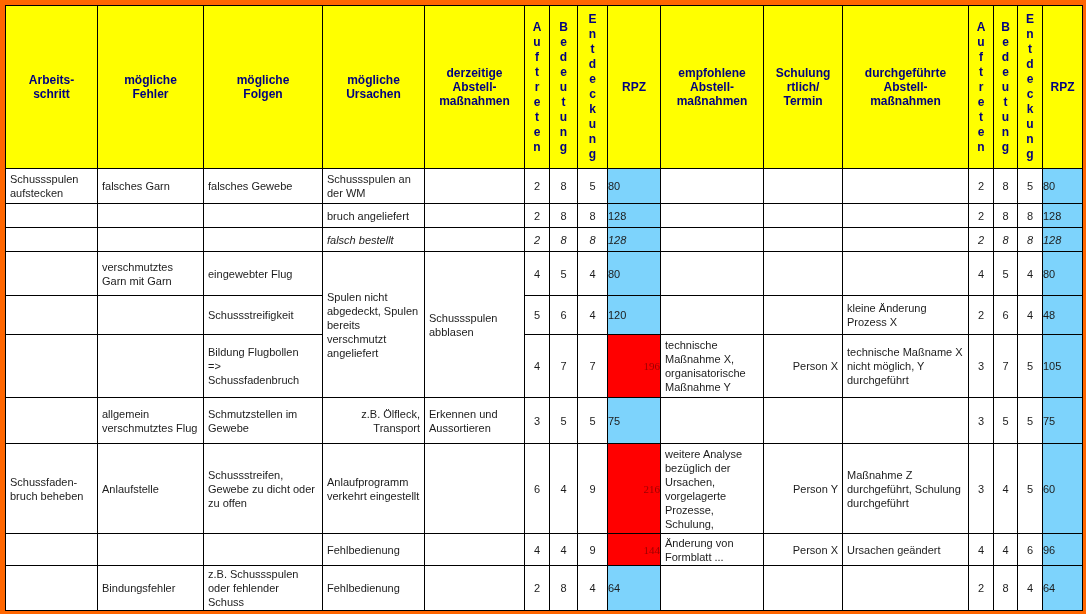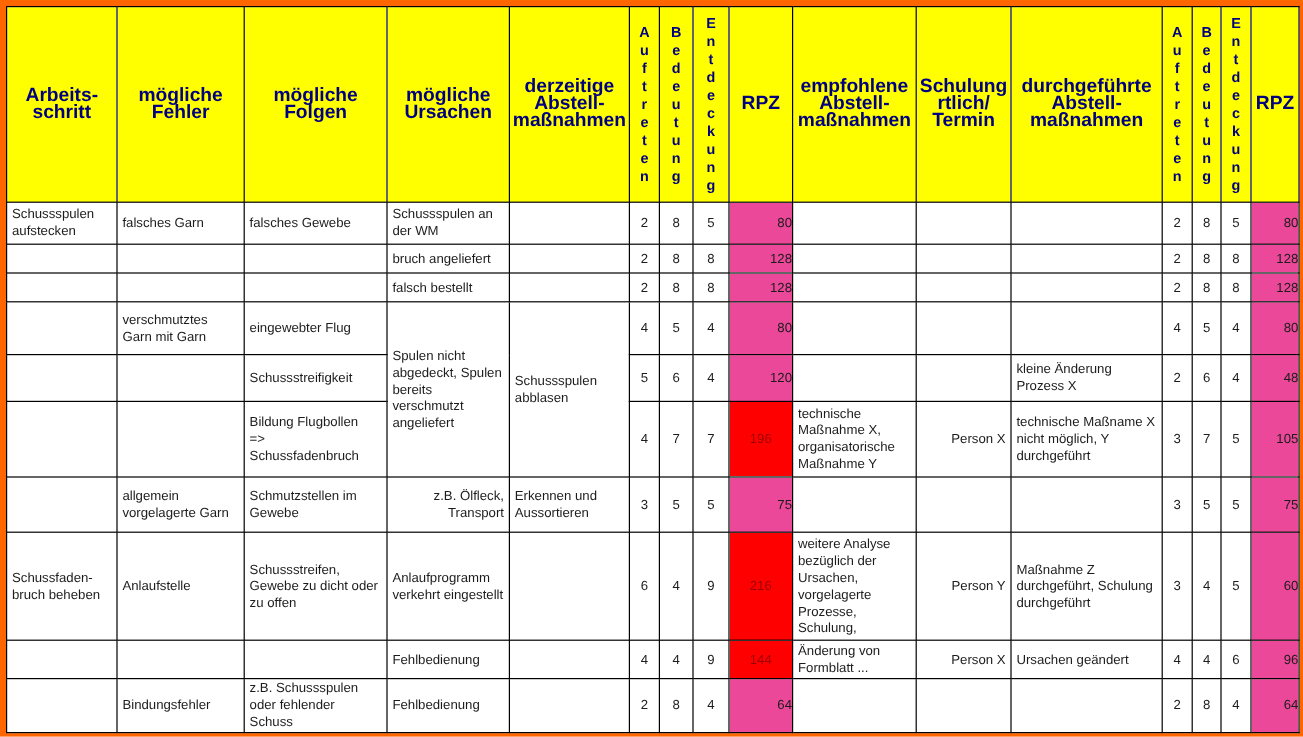--- a/index.html
+++ b/index.html
@@ -18,38 +18,38 @@
   }
   th, td {
     border: 1px solid #000000;
     overflow: hidden;
     white-space: pre-line;
     vertical-align: middle;
   }
   th {
     background: #ffff00;
     color: #000080;
-    font-size: 16px;
+    font-size: 12px;
     font-weight: bold;
     text-align: center;
     line-height: 14px;
     padding: 1px 2px;
   }
   th.vert { line-height: 15px; font-size: 12px; padding: 0; }
   td {
     color: #1c1c1c;
     font-size: 11px;
     line-height: 14px;
     text-align: left;
     padding: 1px 4px;
   }
   td.ctr { text-align: right; }
   td.num { text-align: center; padding: 0; }
-  td.rpz { text-align: right; background: #ec4899; padding: 0; }
-  td.red { text-align: center; background: #ff0000; color: #9c0000; padding: 0; }
+  td.rpz { text-align: left; background: #7dd3fc; padding: 0; }
+  td.red { text-align: right; background: #ff0000; color: #9c0000; padding: 0; font-family: Liberation Serif, serif; }
 </style>
 </head>
 <body>
 
 <div id="frame">
   <table id="fmea">
     <colgroup>
         <col style="width: 92px;">
         <col style="width: 106px;">
         <col style="width: 119px;">
@@ -179,21 +179,21 @@
           <td class="num">8</td>
           <td class="rpz">128</td>
           <td></td>
           <td></td>
           <td></td>
           <td class="num">2</td>
           <td class="num">8</td>
           <td class="num">8</td>
           <td class="rpz">128</td>
         </tr>
-        <tr style="height: 24px;">
+        <tr style="height: 24px; font-style: italic;">
           <td></td>
           <td></td>
           <td></td>
           <td>falsch bestellt</td>
           <td></td>
           <td class="num">2</td>
           <td class="num">8</td>
           <td class="num">8</td>
           <td class="rpz">128</td>
           <td></td>
@@ -251,21 +251,21 @@
           <td>technische Maßnahme X, organisatorische Maßnahme Y</td>
           <td class="ctr">Person X</td>
           <td>technische Maßname X nicht möglich, Y durchgeführt</td>
           <td class="num">3</td>
           <td class="num">7</td>
           <td class="num">5</td>
           <td class="rpz">105</td>
         </tr>
         <tr style="height: 46px;">
           <td></td>
-          <td>allgemein vorgelagerte Garn</td>
+          <td>allgemein verschmutztes Flug</td>
           <td>Schmutzstellen im Gewebe</td>
           <td class="ctr">z.B. Ölfleck,
 Transport</td>
           <td>Erkennen und Aussortieren</td>
           <td class="num">3</td>
           <td class="num">5</td>
           <td class="num">5</td>
           <td class="rpz">75</td>
           <td></td>
           <td></td>

